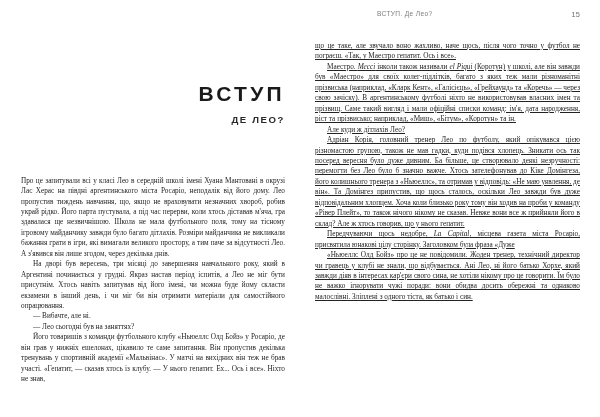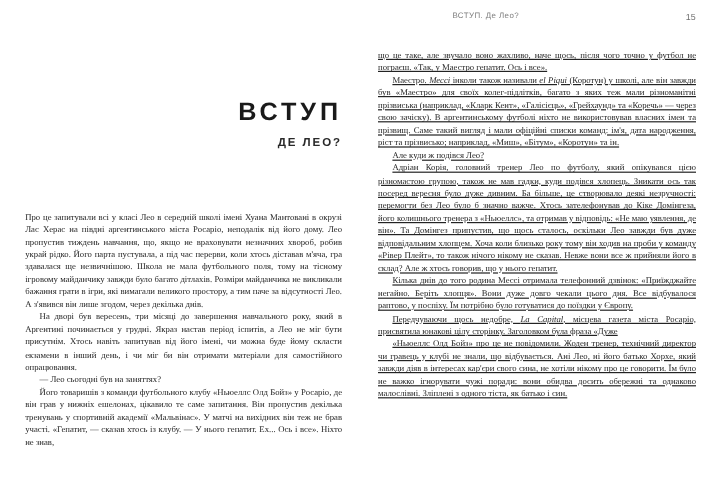--- a/index.html
+++ b/index.html
@@ -131,36 +131,36 @@
     <div class="running-head"></div>
 
     <div class="chapter-opener">
       <h1 class="chapter-title">ВСТУП</h1>
       <h2 class="chapter-subtitle">ДЕ ЛЕО?</h2>
     </div>
 
     <div class="body-col">
       <p>Про це запитували всі у класі Лео в середній школі імені Хуана Мантованi в окрузі Лас Херас на півдні аргентинського міста Росаріо, неподалік від його дому. Лео пропустив тиждень навчання, що, якщо не враховувати незначних хвороб, робив украй рідко. Його парта пустувала, а під час перерви, коли хтось діставав м'яча, гра здавалася ще незвичнішою. Школа не мала футбольного поля, тому на тісному ігровому майданчику завжди було багато дітлахів. Розміри майданчика не викликали бажання грати в ігри, які вимагали великого простору, а тим паче за відсутності Лео. А з'явився він лише згодом, через декілька днів.</p>
       <p class="indent">На дворі був вересень, три місяці до завершення навчального року, який в Аргентині починається у грудні. Якраз настав період іспитів, а Лео не міг бути присутнім. Хтось навіть запитував від його імені, чи можна буде йому скласти екзамени в інший день, і чи міг би він отримати матеріали для самостійного опрацювання.</p>
+      <p class="dialogue">— Вибачте, але ні.</p>
       <p class="dialogue">— Лео сьогодні був на заняттях?</p>
       <p class="indent">Його товаришів з команди футбольного клубу «Ньюеллс Олд Бойз» у Росаріо, де він грав у нижніх ешелонах, цікавило те саме запитання. Він пропустив декілька тренувань у спортивній академії «Мальвінас». У матчі на вихідних він теж не брав участі. «Гепатит, — сказав хтось із клубу. — У нього гепатит. Ех... Ось і все». Ніхто не знав,</p>
     </div>
   </div>
 
   <div class="page page-right">
 
     <div class="running-head">
       <span class="running-title">ВСТУП. Де Лео?</span>
       <span class="running-folio">15</span>
     </div>
 
     <div class="body-col">
       <p class="cont">що це таке, але звучало воно жахливо, наче щось, після чого точно у футбол не пограєш. «Так, у Маестро гепатит. Ось і все».</p>
       <p class="indent"><span>Маестро. </span><span class="it">Мессі</span><span> інколи також називали </span><span class="it">el Piqui</span><span> (Коротун) у школі, але він завжди був «Маестро» для своїх колег-підлітків, багато з яких теж мали різноманітні прізвиська (наприклад, «Кларк Кент», «Галісієць», «Грейхаунд» та «Коречь» — через свою зачіску). В аргентинському футболі ніхто не використовував власних імен та прізвищ. Саме такий вигляд і мали офіційні списки команд: ім'я, дата народження, ріст та прізвисько; наприклад, «Миш», «Бітум», «Коротун» та ін.</span></p>
-      <p class="indent">Але куди ж подівся Лео?</p>
+      <p class="indent">Але куди ж дітлахів Лео?</p>
       <p class="indent">Адріан Корія, головний тренер Лео по футболу, який опікувався цією різномастою групою, також не мав гадки, куди подівся хлопець. Зникати ось так посеред вересня було дуже дивним. Ба більше, це створювало деякі незручності: перемогти без Лео було б значно важче. Хтось зателефонував до Кіке Домінгеза, його колишнього тренера з «Ньюеллс», та отримав у відповідь: «Не маю уявлення, де він». Та Домінгез припустив, що щось сталось, оскільки Лео завжди був дуже відповідальним хлопцем. Хоча коли близько року тому він ходив на проби у команду «Рівер Плейт», то також нічого нікому не сказав. Невже вони все ж прийняли його в склад? Але ж хтось говорив, що у нього гепатит.</p>
-      <p class="indent">Кілька днів до того родина Мессі отримала телефонний дзвінок: «Приїжджайте негайно. Беріть хлопця». Вони дуже довго чекали цього дня. Все відбувалося раптово, у поспіху. Їм потрібно було готуватися до поїздки у Європу.</p>
       <p class="indent"><span>Передчуваючи щось недобре, </span><span class="it">La Capital</span><span>, місцева газета міста Росаріо, присвятила юнакові цілу сторінку. Заголовком була фраза «Дуже</span></p>
       <p class="indent">«Ньюеллс Олд Бойз» про це не повідомили. Жоден тренер, технічний директор чи гравець у клубі не знали, що відбувається. Ані Лео, ні його батько Хорхе, який завжди діяв в інтересах кар'єри свого сина, не хотіли нікому про це говорити. Їм було не важко ігнорувати чужі поради: вони обидва досить обережні та однаково малослівні. Зліплені з одного тіста, як батько і син.</p>
     </div>
   </div>
 
 </div>
 
 </body></html>

